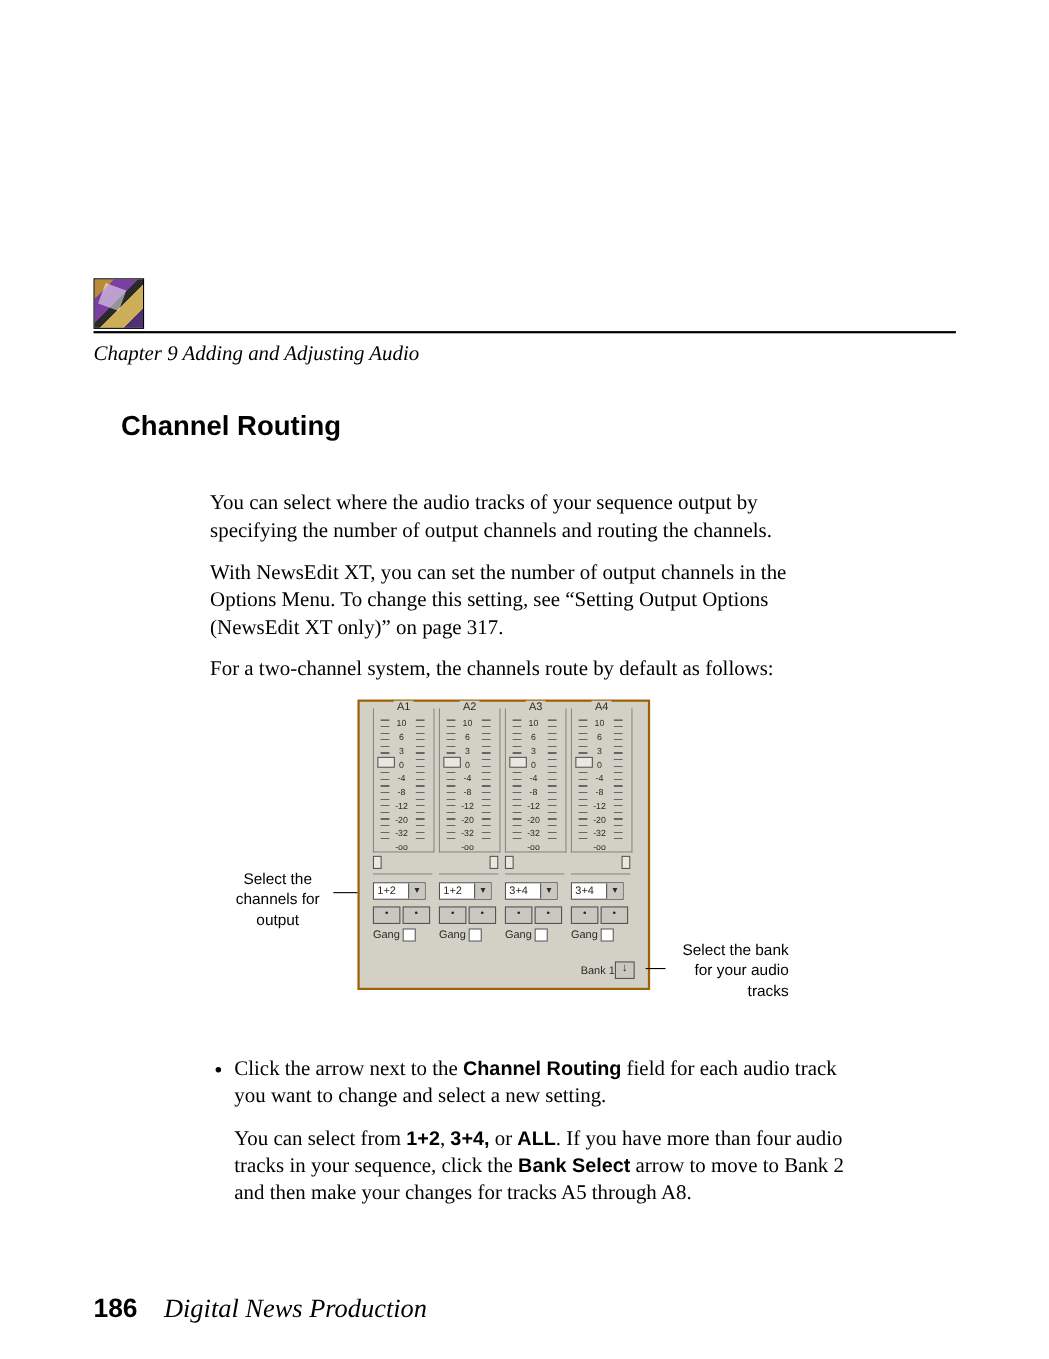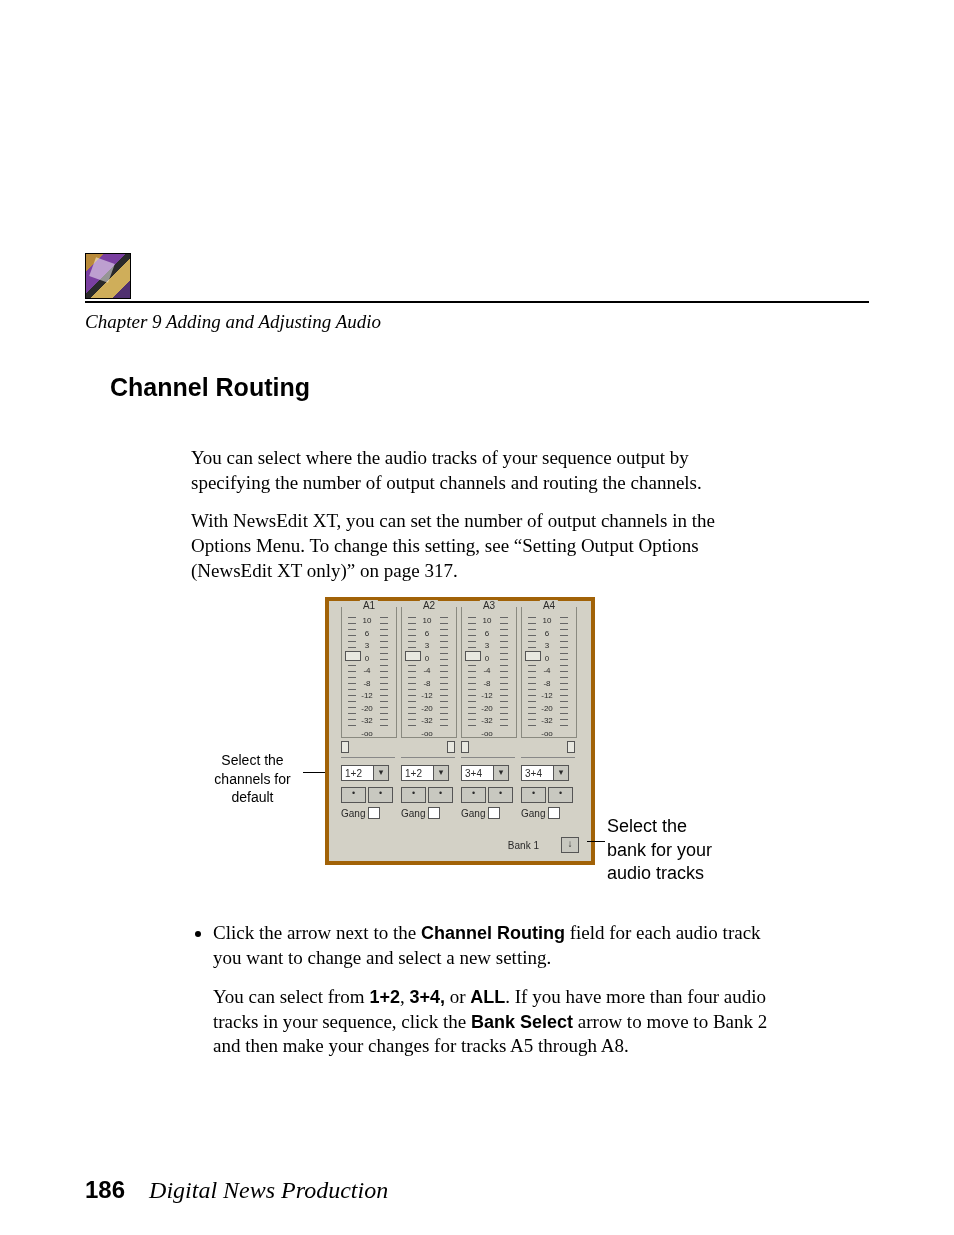--- a/index.html
+++ b/index.html
@@ -60,21 +60,21 @@
     margin: 8px 0 18px 80px;
     height: 280px;
   }
   .mixer {
     position: absolute;
     left: 160px;
     top: 0;
     width: 262px;
     height: 260px;
     background: #d3d1c6;
-    border: 4px solid #a16207;
+    border: 2px solid #a16207;
     font-family: Arial, Helvetica, sans-serif;
     font-size: 9px;
     color: #2a2a2a;
   }
   .ch-group {
     position: absolute;
     top: 6px;
     width: 54px;
     border: 1px solid #8a8a80;
     border-top: none;
@@ -236,21 +236,21 @@
     border: 1px solid #555;
   }
   .bank-row {
     position: absolute;
     bottom: 8px;
     right: 12px;
     height: 16px;
     font-size: 10px;
     display: flex;
     align-items: center;
-    gap: 22px;
+    gap: 0;
   }
   .bank-row .bb {
     width: 16px;
     height: 14px;
     background: #c8c8c0;
     border: 1px solid #555;
     text-align: center;
     line-height: 12px;
     font-size: 10px;
   }
@@ -271,23 +271,23 @@
     width: 36px;
     height: 1px;
     background: #000;
   }
   .annot-right {
     position: absolute;
     left: 442px;
     top: 218px;
     width: 110px;
     font-family: Arial, Helvetica, sans-serif;
-    font-size: 18px;
+    font-size: 14px;
     line-height: 1.3;
-    text-align: left;
+    text-align: right;
   }
   .annot-right-line {
     position: absolute;
     left: 422px;
     top: 244px;
     width: 18px;
     height: 1px;
     background: #000;
   }
   .footer {
@@ -330,24 +330,25 @@
   <div class="chapter-line">
     <span class="chapter-num">Chapter 9</span>
     <span>Adding and Adjusting Audio</span>
   </div>
 
   <h2 class="section-title">Channel Routing</h2>
 
   <div class="body-block">
     <p class="para">You can select where the audio tracks of your sequence output by specifying the number of output channels and routing the channels.</p>
     <p class="para">With NewsEdit XT, you can set the number of output channels in the Options Menu. To change this setting, see “Setting Output Options (NewsEdit XT only)” on page 317.</p>
+    <p class="para">For a two-channel system, the channels route by default as follows:</p>
   </div>
 
   <div class="figure-wrap">
-    <div class="annot-left">Select the channels for default</div>
+    <div class="annot-left">Select the channels for output</div>
     <div class="annot-left-line"></div>
 
     <div class="mixer">
 
       <div class="ch-group ch1">
         <div class="ch-label">A1</div>
         <div class="fader">
             <div class="knob" style="top:34px"></div>
           </div>
         <div class="scale">

